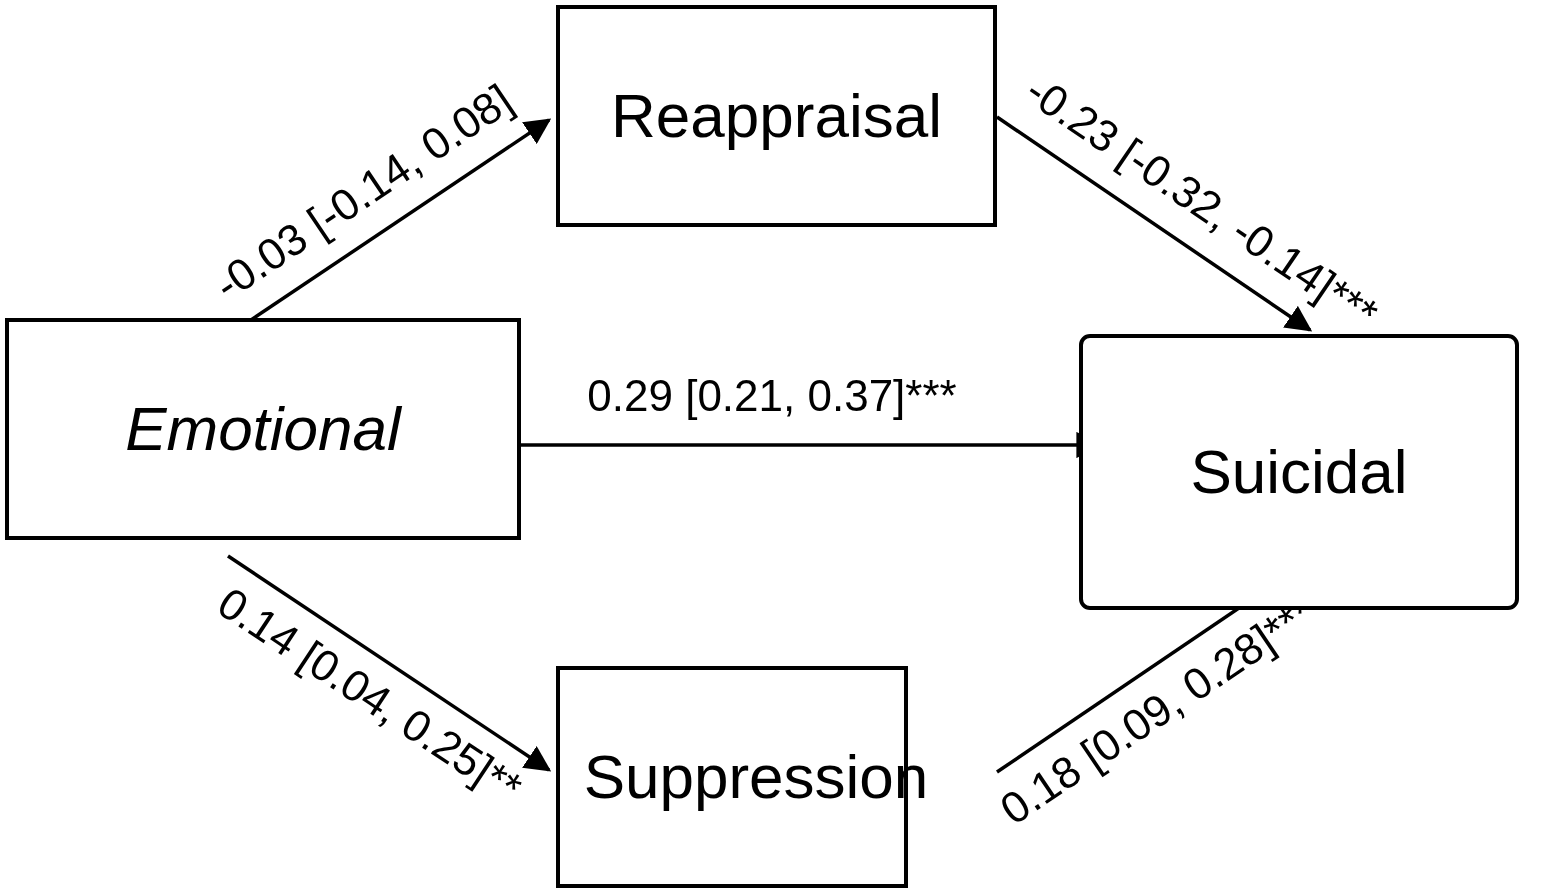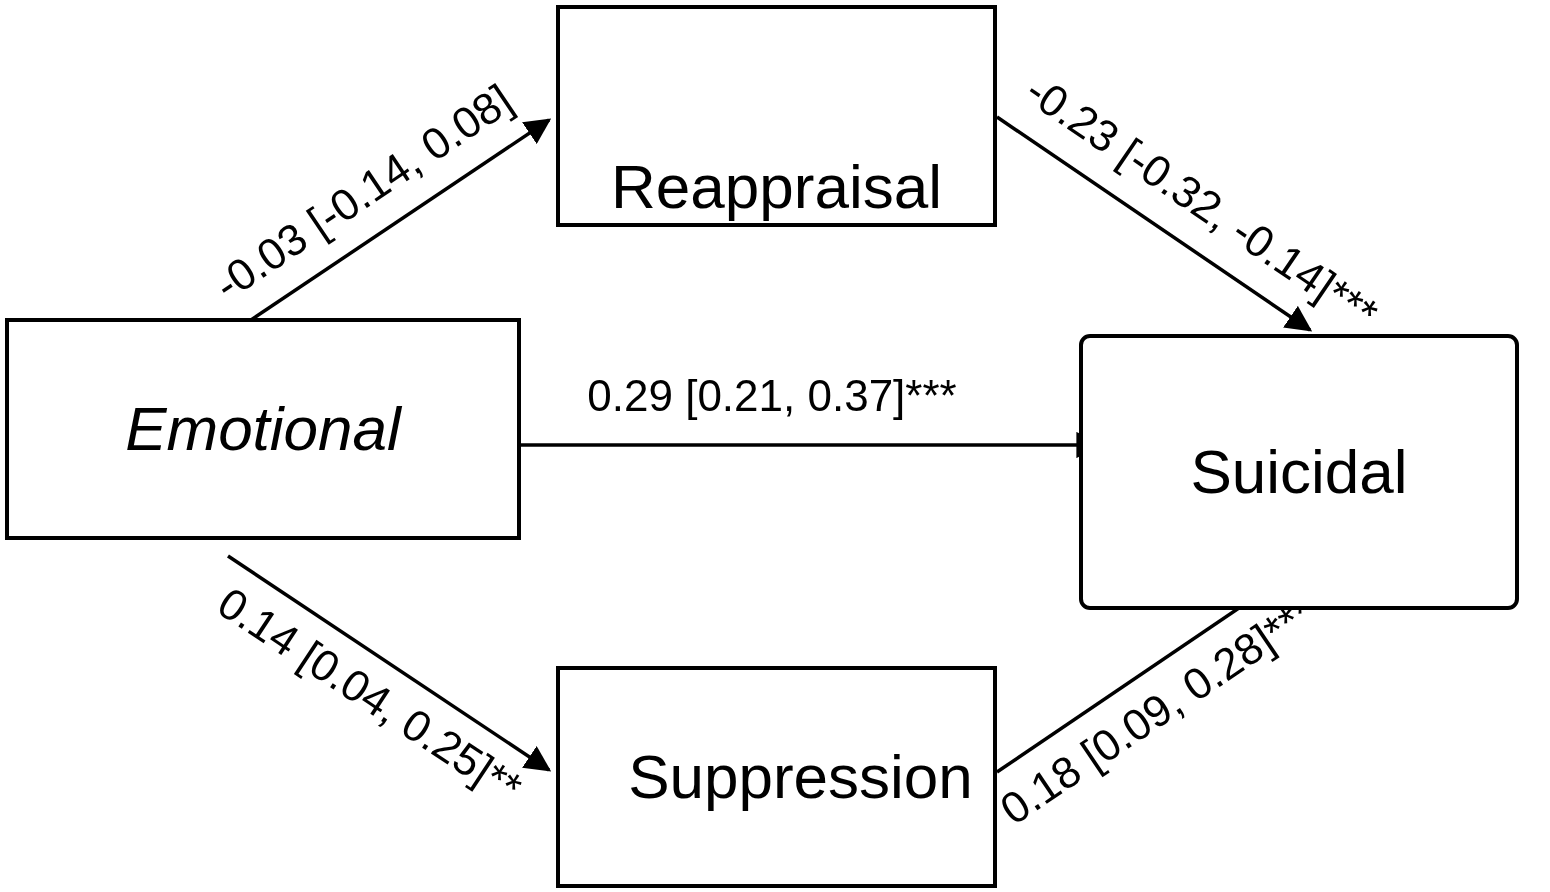--- a/index.html
+++ b/index.html
@@ -41,22 +41,22 @@
     flex-direction: column;
     align-items: center;
     justify-content: center;
     text-align: center;
     font-size: 62px;
     line-height: 1.18;
     color: #000000;
   }
   .node span { display: block; white-space: nowrap; }
   .node-emotional-abuse  { left: 5px;    top: 318px; width: 516px; height: 222px; font-style: italic; }
-  .node-reappraisal      { left: 556px;  top: 5px;   width: 441px; height: 222px; justify-content: flex-end; }
-  .node-suppression      { left: 556px;  top: 666px; width: 441px; height: 222px; padding-left: 48px; }
+  .node-reappraisal      { left: 556px;  top: 5px;   width: 441px; height: 222px; }
+  .node-suppression      { left: 556px;  top: 666px; width: 352px; height: 222px; padding-left: 48px; }
   .node-suicidal-ideation{ left: 1079px; top: 334px; width: 440px; height: 276px; border-radius: 11px; }
 </style>
 </head>
 <body>
 
 <div class="canvas">
 
   <svg class="arrows-layer" viewBox="0 0 1550 892" xmlns="http://www.w3.org/2000/svg">
     <defs>
       <marker id="arrowhead" viewBox="0 0 10 10" refX="9" refY="5" markerWidth="7.5" markerHeight="7.5" orient="auto">

